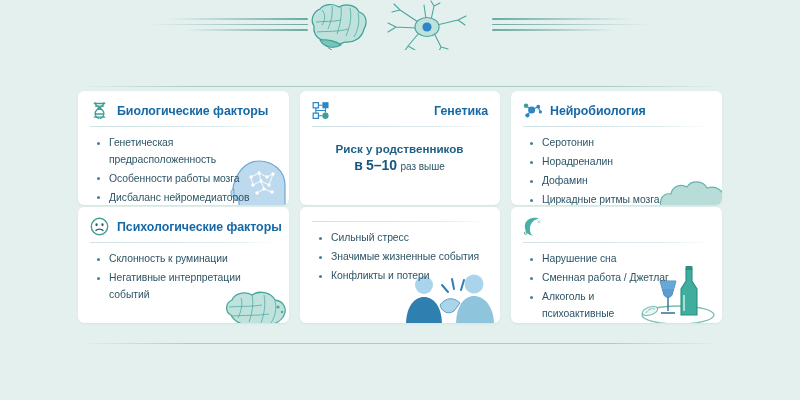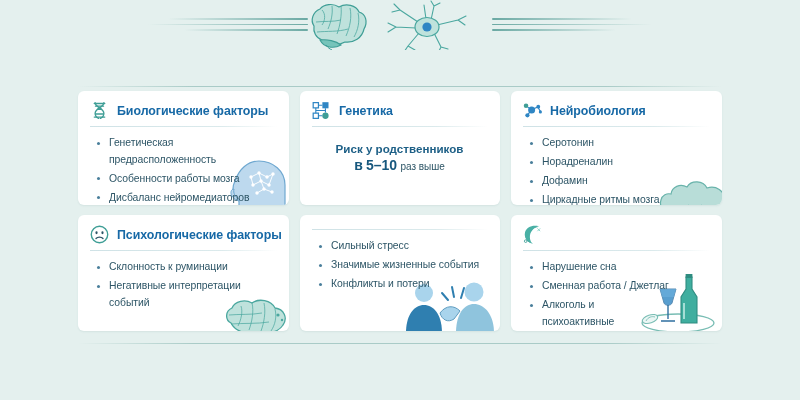--- a/index.html
+++ b/index.html
@@ -44,21 +44,21 @@
   }
   .rule-bottom {
     position: absolute; left: 78px; top: 343px; width: 644px; height: 1px;
     background: linear-gradient(90deg, rgba(160,200,196,0) 0%, #a9cbc7 18%, #a9cbc7 82%, rgba(160,200,196,0) 100%);
   }
 
   
   .grid { position: absolute; left: 78px; top: 91px; width: 644px; }
   .row { display: flex; gap: 11px; }
   .row.r1 { height: 114px; }
-  .row.r2 { height: 116px; margin-top: 10px; }
+  .row.r2 { height: 116px; margin-top: 2px; }
   .card {
     position: relative;
     background: #ffffff;
     border-radius: 6px;
     box-shadow: 0 1px 2px rgba(70,120,120,0.10);
     overflow: hidden;
     padding: 9px 12px 8px 11px;
   }
   .card.c1 { width: 211px; }
   .card.c2 { width: 200px; }
@@ -184,21 +184,21 @@
               <circle cx="32" cy="24" r="1.7"></circle>
             <circle cx="40" cy="28" r="1.7"></circle>
               <circle cx="28" cy="36" r="1.7"></circle>
               <circle cx="35" cy="32" r="1.7"></circle>
             <circle cx="43" cy="35" r="1.7"></circle>
           </g>
         </svg>
       </div>
 
       <div class="card c2">
-        <div class="card-head" style="justify-content:flex-start">
+        <div class="card-head" style="justify-content:space-between">
           <svg class="card-icon" viewBox="0 0 24 24">
             <rect x="2.5" y="3" width="6" height="6" fill="none" stroke="#2f86c4" stroke-width="1.4"></rect>
             <rect x="13" y="2.5" width="7" height="7" fill="#2f86c4"></rect>
             <rect x="2.5" y="15" width="6" height="6" fill="none" stroke="#2f86c4" stroke-width="1.4"></rect>
             <circle cx="16.5" cy="18" r="3.6" fill="#3f9e96"></circle>
             <path d="M5.5 9 L5.5 15 M8.5 6 L13 6 M8.5 18 L12.9 18 M5.5 12 L16.5 12 M16.5 9.5 L16.5 14.4" fill="none" stroke="#2f86c4" stroke-width="1.3"></path>
           </svg>
           <div class="card-title">Генетика</div>
         </div>
         <div class="head-rule"></div>

